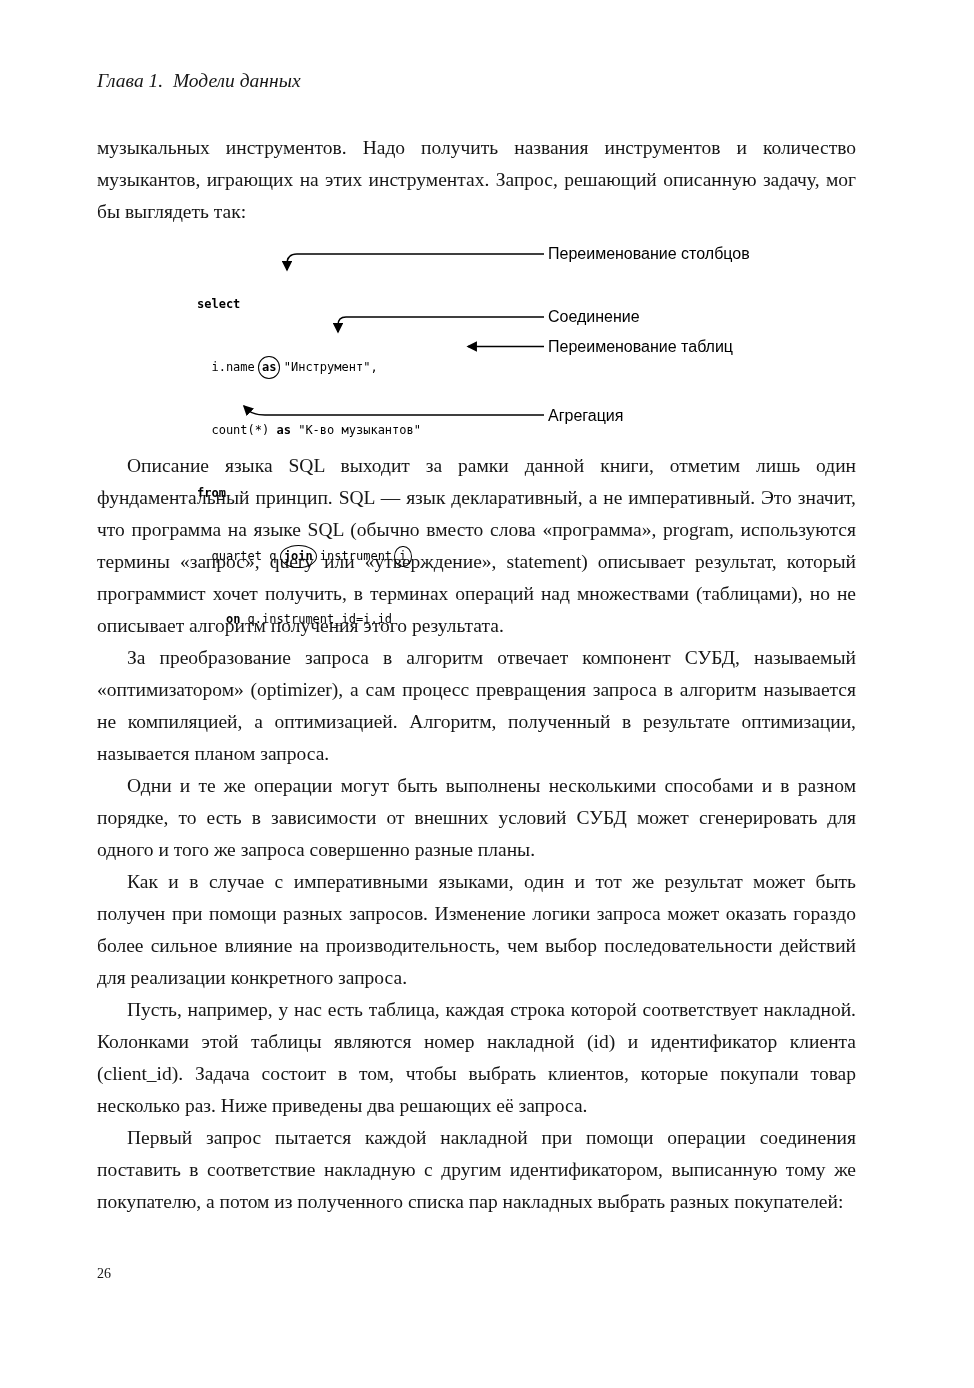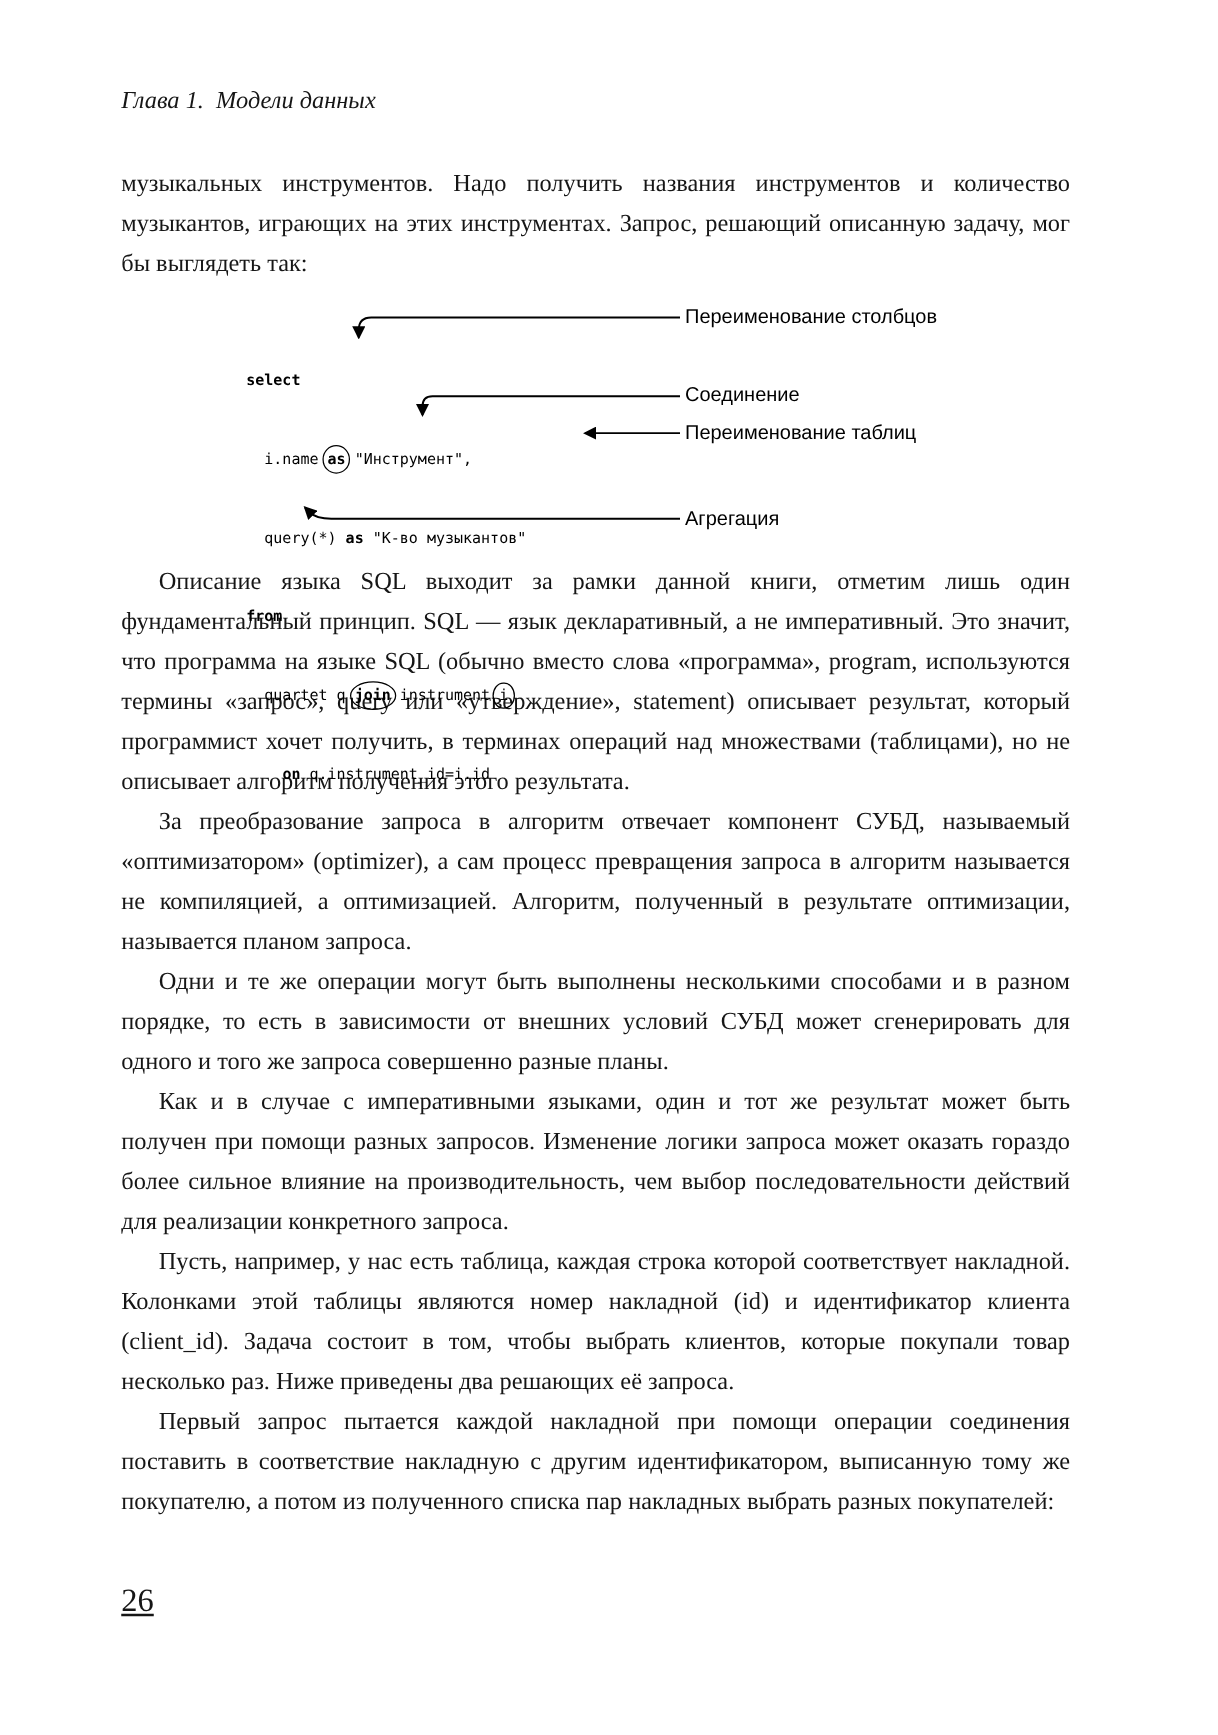--- a/index.html
+++ b/index.html
@@ -29,21 +29,21 @@
   .circled { position:relative; display:inline-block; }
   .circled::after {
     content:""; position:absolute; left:-4px; right:-4px; top:-1px; bottom:-1px;
     border:1.6px solid #000; border-radius:50%; pointer-events:none;
   }
   .circled.tight::after { left:-5px; right:-5px; top:0; bottom:0; }
   .ann {
     position:absolute; left:451px; white-space:nowrap; color:#000;
     font-family:"Liberation Sans", sans-serif; font-size:16px; line-height:19px;
   }
-  .page-number { position:absolute; left:90px; top:1266px; font-size:26px;text-decoration:underline; }
+  .page-number { position:absolute; left:90px; top:1266px; font-size:14px; }
 </style>
 </head>
 <body>
 
 <div class="page">
 
   <div class="running-head">Глава 1.  Модели данных</div>
 
   <div class="body-text">
 
@@ -59,21 +59,21 @@
         </defs>
         <path class="arrow" d="M447,10 H200 Q190,10 190,20 V26" marker-end="url(#ah)"></path>
         <path class="arrow" d="M447,73 H249 Q241,73 241,81 V88" marker-end="url(#ah)"></path>
         <path class="arrow" d="M447,102.5 H371" marker-end="url(#ah)"></path>
         <path class="arrow" d="M447,171 H168 Q156,171 151,166 L147,162" marker-end="url(#ah)"></path>
       </svg>
 
       <div class="code">
         <div class="code-line"><span class="kw">select</span></div>
         <div class="code-line"><span>  i.name </span><span class="kw circled">as</span><span> "Инструмент",</span></div>
-        <div class="code-line"><span>  query(*) </span><span class="kw">as</span><span> "К-во музыкантов"</span></div>
+        <div class="code-line"><span>  count(*) </span><span class="kw">as</span><span> "К-во музыкантов"</span></div>
         <div class="code-line"><span class="kw">from</span></div>
         <div class="code-line"><span>  quartet q </span><span class="kw circled">join</span><span> instrument </span><span class="circled tight">i</span></div>
         <div class="code-line"><span>    </span><span class="kw">on</span><span> q.instrument_id=i.id</span></div>
       </div>
 
       <div class="ann" style="top:0px">Переименование столбцов</div>
       <div class="ann" style="top:63px">Соединение</div>
       <div class="ann" style="top:93px">Переименование таблиц</div>
       <div class="ann" style="top:162px">Агрегация</div>
     </div>

